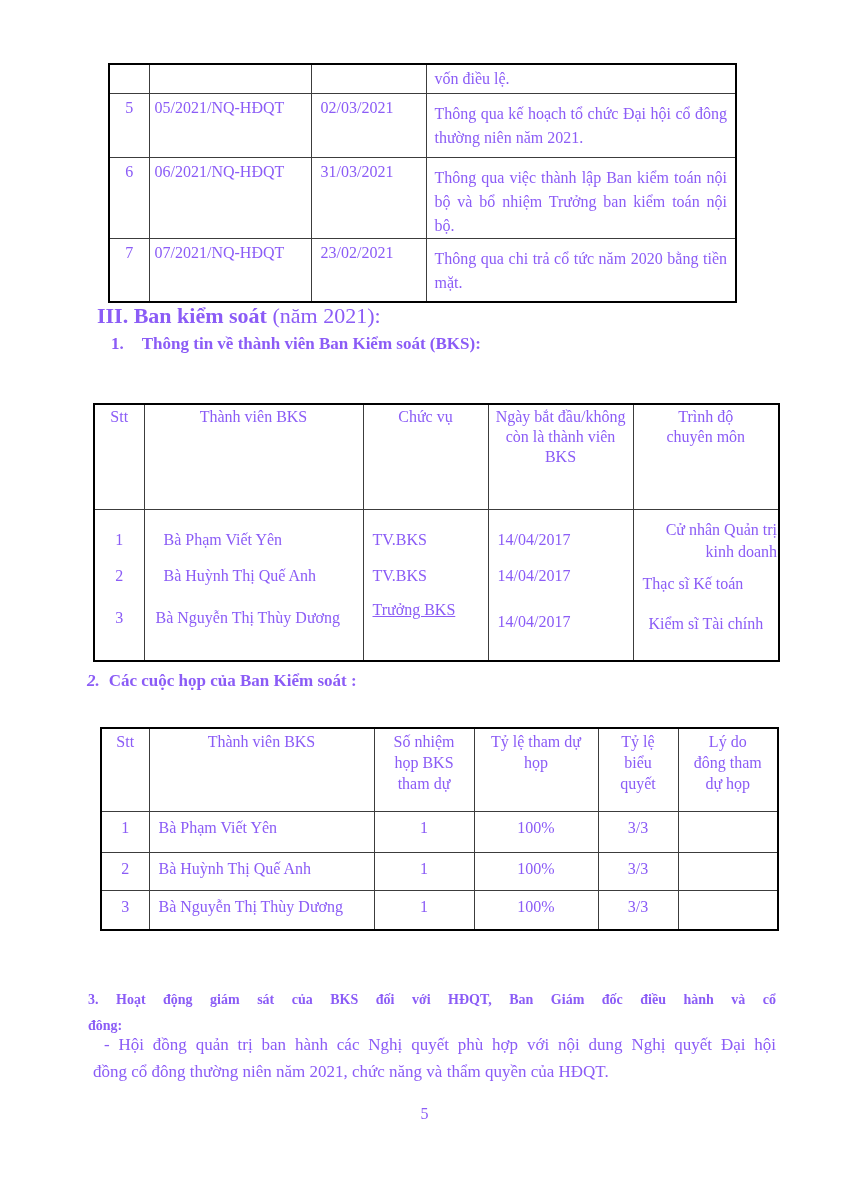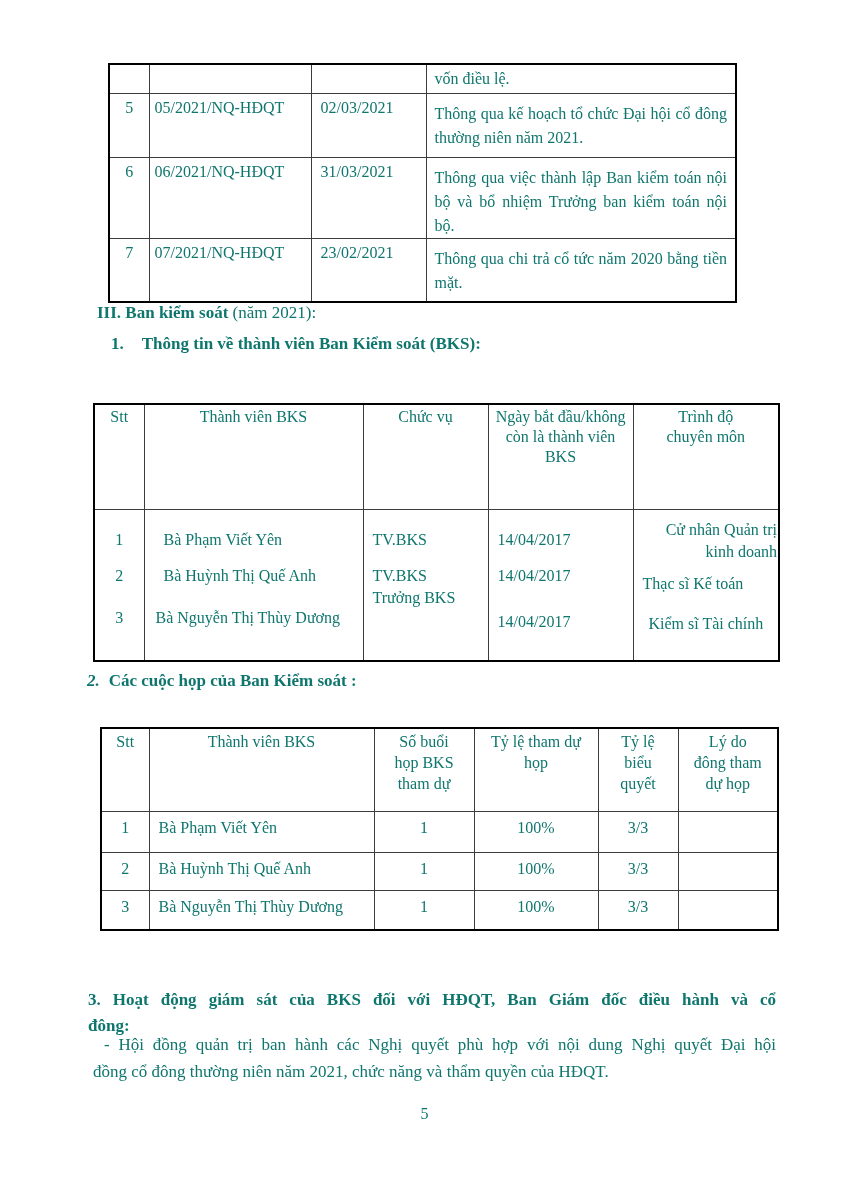--- a/index.html
+++ b/index.html
@@ -1,79 +1,79 @@
 <!DOCTYPE html>
 <html><head>
 <meta charset="utf-8">
 <style>
   html,body{margin:0;padding:0;background:#e8e8e8;}
   .page{
     position:relative;width:849px;height:1200px;background:#ffffff;
-    font-family:"Liberation Serif", serif;color:#0f766e;overflow:hidden;
+    font-family:"Liberation Serif", serif;color:#8b5cf6;overflow:hidden;
     margin:0 auto;
   }
   
   table.doc{border-collapse:collapse;table-layout:fixed;border:2px solid #000;}
   table.doc td,table.doc th{
     border:1px solid #3c3c3c;font-weight:normal;font-size:16px;
     vertical-align:top;overflow:hidden;word-wrap:break-word;
   }
   
   .res-table{position:absolute;left:108px;top:63px;width:627px;}
   .res-table td{padding:3px 4px 0 4px;line-height:22px;}
   .res-table td.c-stt{text-align:center;}
   .res-table td.c-num{padding-left:5px;}
   .res-table td.c-date{padding-left:9px;}
   .res-table td.c-desc{
     text-align:justify;padding:8px 8px 0 8px;line-height:24px;
   }
   .res-table tr.partial td{padding-top:2px;}
   .res-table tr.partial td.c-desc{padding-top:2px;}
   
-  .h-iii{position:absolute;left:97px;top:303px;font-size:17px;}
+  .h-iii{position:absolute;left:97px;top:303px;font-size:22px;}
   .h-iii .b{font-weight:bold;}
   .h-sub1{position:absolute;left:111px;top:334px;font-size:17px;font-weight:bold;}
   .h-sub1 .t{margin-left:18px;}
   .h-sub2{position:absolute;left:87px;top:671px;font-size:17px;font-weight:bold;}
   .h-sub2 .n{font-style:italic;}
   .h-sub2 .t{margin-left:9px;margin-top:25px;}
   
   .mem-table{position:absolute;left:93px;top:403px;width:685px;}
   .mem-table th{
     height:100px;text-align:center;vertical-align:middle;
     line-height:20px;padding:2px 4px;
   }
   .mem-table th.pad{padding:2px 20px;}
   .mem-table td{height:148px;}
   .mem-table .stack div{line-height:22px;}
   .cell-stt div{text-align:center;}
   .m1{margin-top:18px;} .m2{margin-top:14px;}
   .cell-stt .m3,.cell-name .m3{margin-top:20px;}
-  .cell-pos .m3{}
+  .cell-pos .m3{margin-top:12px;text-decoration:underline;}
   .cell-date .m3{margin-top:24px;}
   .cell-name .ind{padding-left:18px;} .cell-name .ind2{padding-left:10px;}
   .cell-pos div,.cell-date div{padding-left:8px;}
   .cell-qual .q1{margin-top:8px;padding-left:8px;line-height:22px;text-align:right;}
   .cell-qual .q2{margin-top:10px;padding-left:8px;}
   .cell-qual .q3{margin-top:18px;padding-left:14px;}
   
   .meet-table{position:absolute;left:100px;top:727px;width:677px;}
   .meet-table th{
     height:78px;text-align:center;vertical-align:middle;line-height:21px;padding:2px 12px;
   }
   .meet-table th.narrow{padding:2px 13px;}
   .meet-table th.slim{padding:2px 4px;}
   .meet-table td{padding:6px 4px 0 4px;line-height:20px;}
   .meet-table td.c-stt,.meet-table td.c-mid{text-align:center;}
   .meet-table td.c-name{padding-left:9px;}
   .meet-table tr.r1 td{height:34px;}
   .meet-table tr.r2 td{height:31px;}
   .meet-table tr.r3 td{height:32px;}
   
-  .sec3{position:absolute;left:88px;top:987px;width:688px;font-size:17px;font-weight:bold;line-height:26px;}
+  .sec3{position:absolute;left:88px;top:987px;width:688px;font-size:14px;font-weight:bold;line-height:26px;}
   .sec3 .l1{text-align:justify;text-align-last:justify;}
   .para{position:absolute;left:88px;top:1031px;width:688px;font-size:17px;line-height:27px;}
   .para .l1{padding-left:16px;text-align:justify;text-align-last:justify;box-sizing:border-box;width:100%;}
   .para .l2{padding-left:5px;}
   
   .page-num{position:absolute;left:0;top:1105px;width:100%;text-align:center;font-size:16px;}
 </style>
 </head>
 <body>
 
@@ -179,21 +179,21 @@
         <col style="width:225px">
         <col style="width:100px">
         <col style="width:124px">
         <col style="width:80px">
         <col style="width:100px">
       </colgroup>
     <tbody>
         <tr>
       <th class="slim">Stt</th>
       <th>Thành viên BKS</th>
-      <th class="narrow">Số buổi họp BKS tham dự</th>
+      <th class="narrow">Số nhiệm họp BKS tham dự</th>
       <th>Tỷ lệ tham dự họp</th>
       <th class="narrow">Tỷ lệ biểu quyết</th>
       <th class="narrow">Lý do đông tham dự họp</th>
     </tr>
     <tr class="r1">
       <td class="c-stt">1</td>
       <td class="c-name">Bà Phạm Viết Yên</td>
       <td class="c-mid">1</td>
       <td class="c-mid">100%</td>
       <td class="c-mid">3/3</td>

